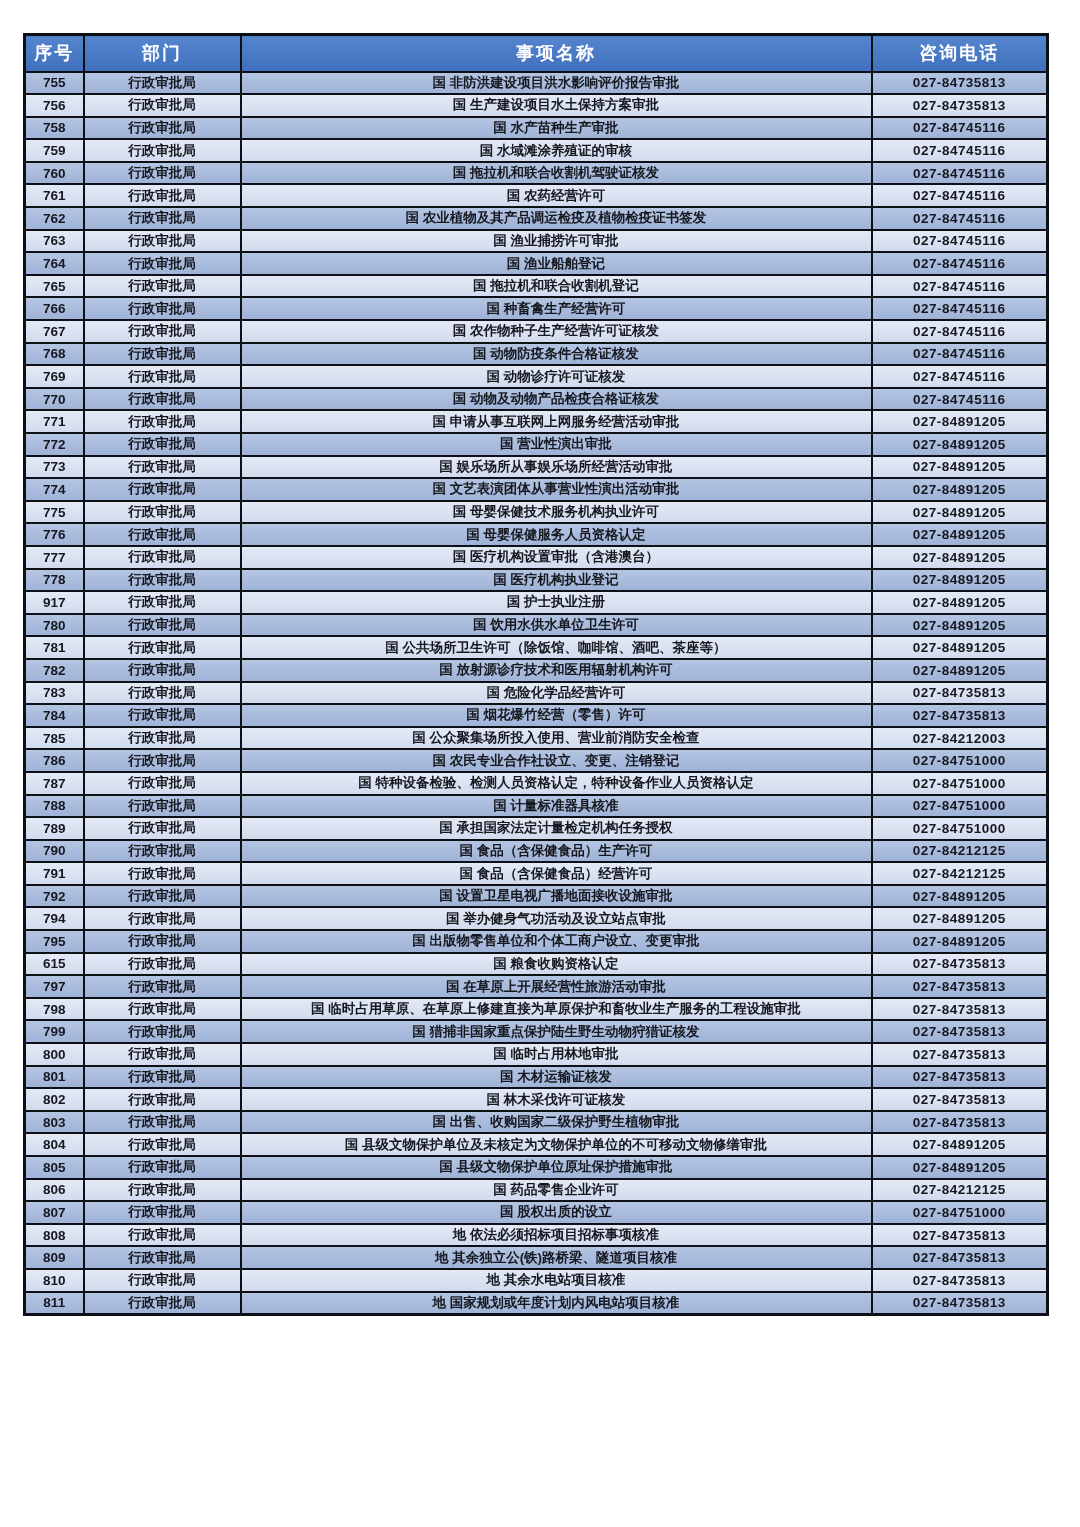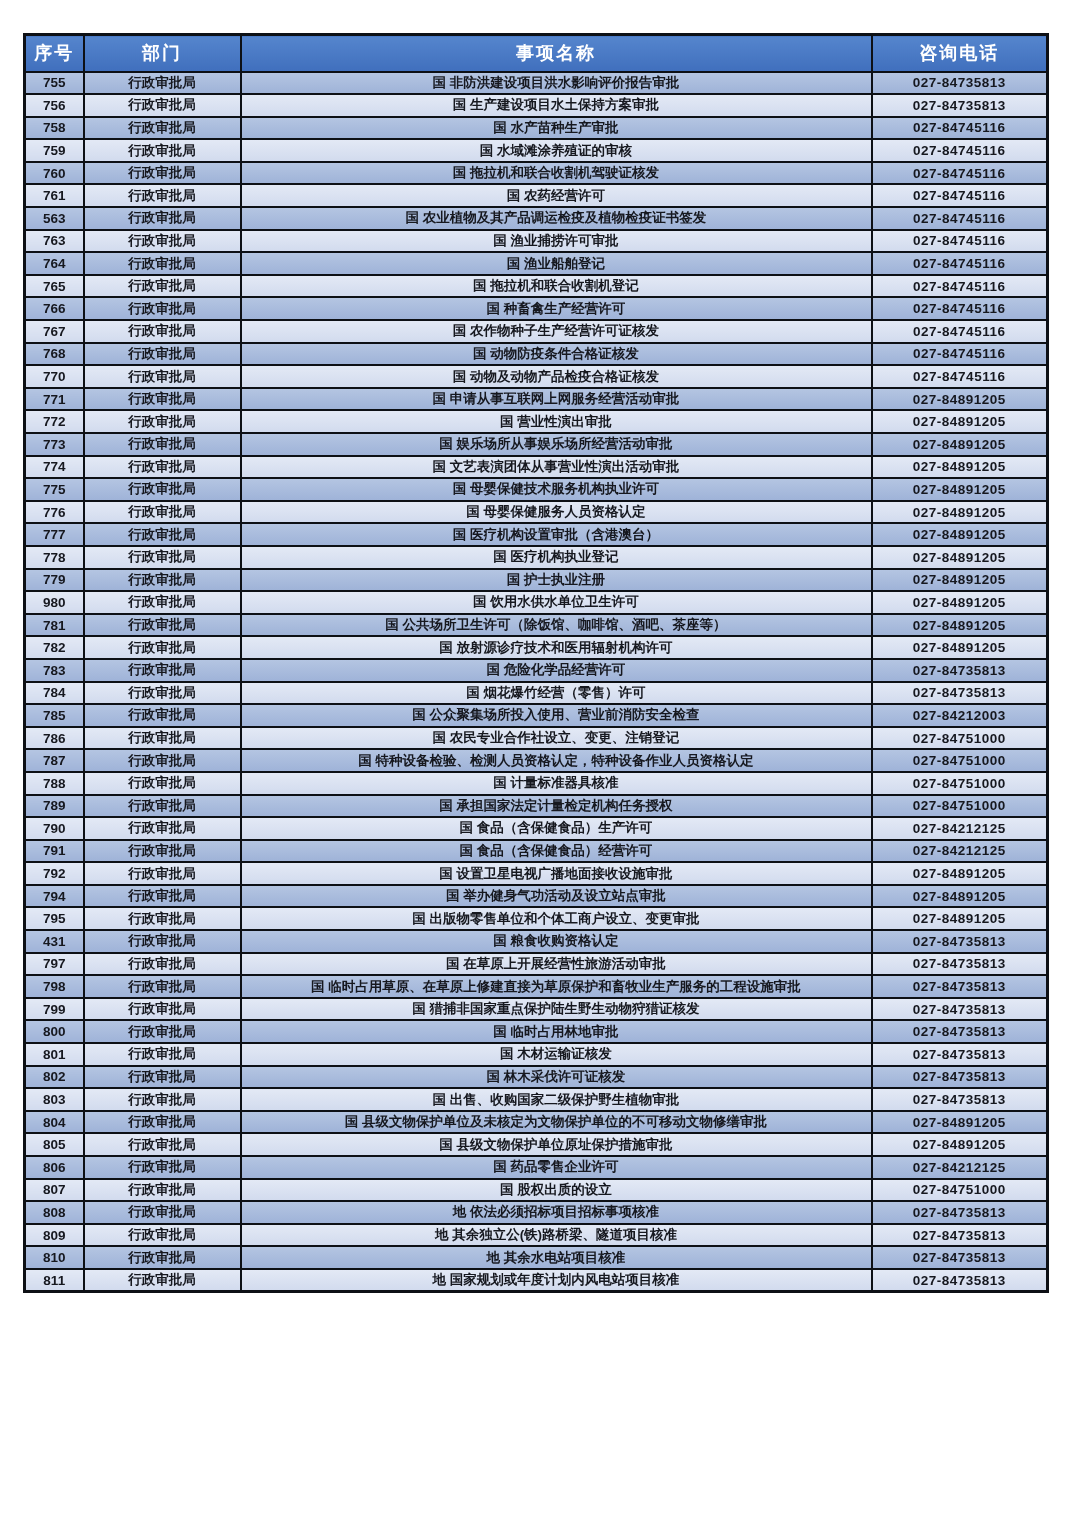--- a/index.html
+++ b/index.html
@@ -112,21 +112,21 @@
         </tr>
 
         <tr>
           <td class="c-no">761</td>
           <td class="c-dept">行政审批局</td>
           <td class="c-name">国 农药经营许可</td>
           <td class="c-phone">027-84745116</td>
         </tr>
 
         <tr>
-          <td class="c-no">563</td>
+          <td class="c-no">762</td>
           <td class="c-dept">行政审批局</td>
           <td class="c-name">国 农业植物及其产品调运检疫及植物检疫证书签发</td>
           <td class="c-phone">027-84745116</td>
         </tr>
 
         <tr>
           <td class="c-no">763</td>
           <td class="c-dept">行政审批局</td>
           <td class="c-name">国 渔业捕捞许可审批</td>
           <td class="c-phone">027-84745116</td>
@@ -160,20 +160,26 @@
           <td class="c-phone">027-84745116</td>
         </tr>
 
         <tr>
           <td class="c-no">768</td>
           <td class="c-dept">行政审批局</td>
           <td class="c-name">国 动物防疫条件合格证核发</td>
           <td class="c-phone">027-84745116</td>
         </tr>
 
+        <tr>
+          <td class="c-no">769</td>
+          <td class="c-dept">行政审批局</td>
+          <td class="c-name">国 动物诊疗许可证核发</td>
+          <td class="c-phone">027-84745116</td>
+        </tr>
 
         <tr>
           <td class="c-no">770</td>
           <td class="c-dept">行政审批局</td>
           <td class="c-name">国 动物及动物产品检疫合格证核发</td>
           <td class="c-phone">027-84745116</td>
         </tr>
 
         <tr>
           <td class="c-no">771</td>
@@ -225,28 +231,28 @@
         </tr>
 
         <tr>
           <td class="c-no">778</td>
           <td class="c-dept">行政审批局</td>
           <td class="c-name">国 医疗机构执业登记</td>
           <td class="c-phone">027-84891205</td>
         </tr>
 
         <tr>
-          <td class="c-no">779</td>
+          <td class="c-no">917</td>
           <td class="c-dept">行政审批局</td>
           <td class="c-name">国 护士执业注册</td>
           <td class="c-phone">027-84891205</td>
         </tr>
 
         <tr>
-          <td class="c-no">980</td>
+          <td class="c-no">780</td>
           <td class="c-dept">行政审批局</td>
           <td class="c-name">国 饮用水供水单位卫生许可</td>
           <td class="c-phone">027-84891205</td>
         </tr>
 
         <tr>
           <td class="c-no">781</td>
           <td class="c-dept">行政审批局</td>
           <td class="c-name">国 公共场所卫生许可（除饭馆、咖啡馆、酒吧、茶座等）</td>
           <td class="c-phone">027-84891205</td>
@@ -338,21 +344,21 @@
         </tr>
 
         <tr>
           <td class="c-no">795</td>
           <td class="c-dept">行政审批局</td>
           <td class="c-name">国 出版物零售单位和个体工商户设立、变更审批</td>
           <td class="c-phone">027-84891205</td>
         </tr>
 
         <tr>
-          <td class="c-no">431</td>
+          <td class="c-no">615</td>
           <td class="c-dept">行政审批局</td>
           <td class="c-name">国 粮食收购资格认定</td>
           <td class="c-phone">027-84735813</td>
         </tr>
 
         <tr>
           <td class="c-no">797</td>
           <td class="c-dept">行政审批局</td>
           <td class="c-name">国 在草原上开展经营性旅游活动审批</td>
           <td class="c-phone">027-84735813</td>

